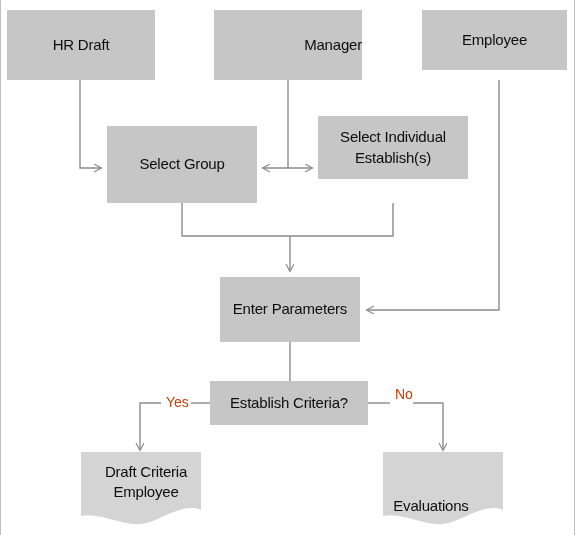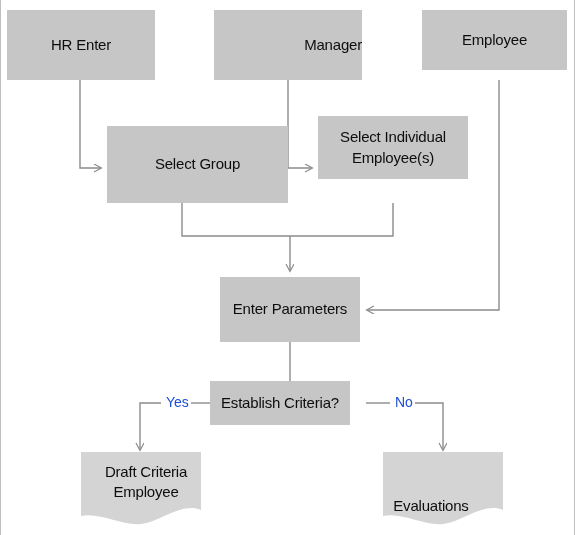--- a/index.html
+++ b/index.html
@@ -44,21 +44,21 @@
     background: transparent;
   }
   .doc-label {
     position: relative;
     z-index: 2;
     padding-bottom: 12px;
   }
   .edge-label {
     position: absolute;
     z-index: 3;
-    color: #1d4ed8;
+    color: #c2410c;
     font-size: 14px;
     background: #ffffff;
     padding: 0 2px;
     white-space: nowrap;
   }
 </style>
 </head>
 <body>
 
 <div id="canvas">
@@ -99,53 +99,53 @@
       <path d="M 80,452 L 200,452 L 200,510
                C 180,502 160,522 140,524
                C 120,526 100,512 80,516 Z" fill="#d4d4d4"></path>
       <path d="M 382,452 L 502,452 L 502,510
                C 482,502 462,522 442,524
                C 422,526 402,512 382,516 Z" fill="#d4d4d4"></path>
     </g>
   </svg>
 
   <div class="node process" style="left:6px; top:10px; width:148px; height:70px;">
-    <span>HR Enter</span>
+    <span>HR Draft</span>
   </div>
 
   <div class="node process" style="left:213px; top:10px; width:148px; height:70px;justify-content:flex-end;">
     <span>Manager</span>
   </div>
 
   <div class="node process" style="left:421px; top:10px; width:145px; height:60px;">
     <span>Employee</span>
   </div>
 
-  <div class="node process" style="left:106px; top:126px; width:181px; height:77px;">
+  <div class="node process" style="left:106px; top:126px; width:150px; height:77px;">
     <span>Select Group</span>
   </div>
 
   <div class="node process" style="left:317px; top:116px; width:150px; height:63px;">
     <span>
       <span>Select Individual</span><br>
-      <span>Employee(s)</span>
+      <span>Establish(s)</span>
     </span>
   </div>
 
   <div class="node process" style="left:219px; top:277px; width:140px; height:65px;text-align:center;">
     <span>Enter Parameters</span>
   </div>
 
-  <div class="node process" style="left:209px; top:381px; width:140px; height:44px;">
+  <div class="node process" style="left:209px; top:381px; width:158px; height:44px;">
     <span>Establish Criteria?</span>
   </div>
 
   <div class="edge-label" style="left:163px; top:394px;">Yes</div>
 
-  <div class="edge-label" style="left:392px; top:394px;">No</div>
+  <div class="edge-label" style="left:392px; top:386px;">No</div>
 
   <div class="node doc" style="left:80px; top:452px; width:130px; height:72px;">
     <span class="doc-label">
       <span>Draft Criteria</span><br>
       <span>Employee</span>
     </span>
   </div>
 
   <div class="node doc" style="left:382px; top:476px; width:96px; height:72px;">
     <span class="doc-label">Evaluations</span>

